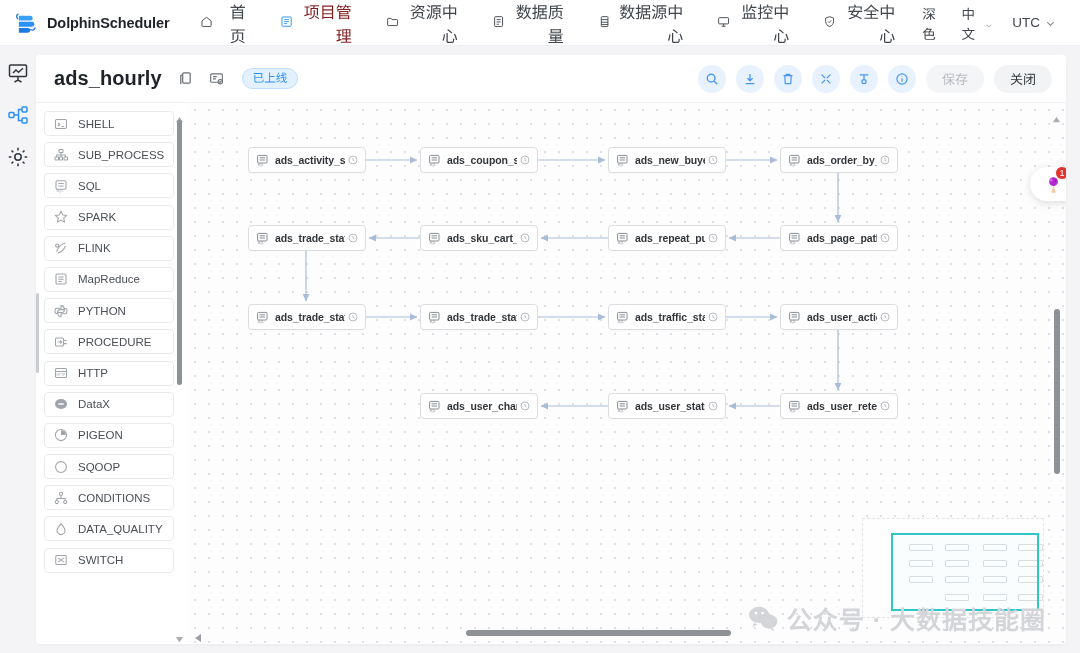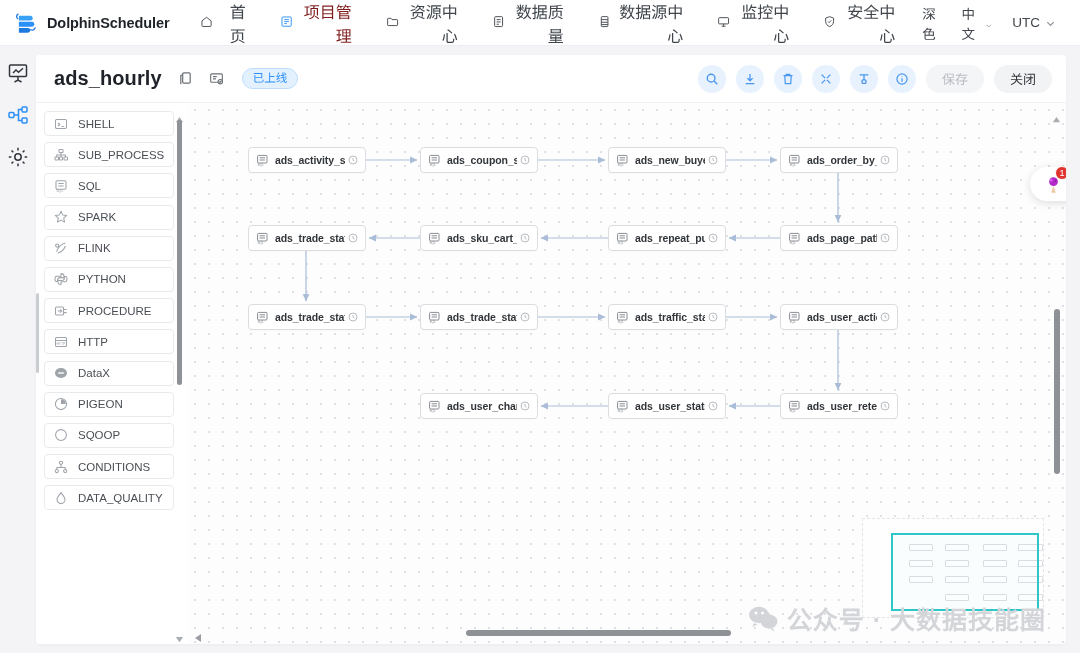--- a/index.html
+++ b/index.html
@@ -439,20 +439,27 @@
             </div>
             <div class="task-item">
               <span class="t-ico"><svg viewBox="0 0 14 14" fill="none" stroke="currentColor" stroke-width="1.05" stroke-linejoin="round">
                   <path d="M2.5 10.5c2-5 5-7.5 9-8.5M4 12c3-1 6-3.5 7.5-7"></path>
                   <circle cx="3.2" cy="4.5" r="1.6"></circle>
                 </svg></span>
               <span class="t-label">FLINK</span>
             </div>
             <div class="task-item">
               <span class="t-ico"><svg viewBox="0 0 14 14" fill="none" stroke="currentColor" stroke-width="1.05" stroke-linejoin="round">
+                  <rect x="2" y="2" width="10" height="10" rx="1.2"></rect>
+                  <path d="M4.3 5h5.4M4.3 7.2h5.4M4.3 9.4h3.4"></path>
+                </svg></span>
+              <span class="t-label">MapReduce</span>
+            </div>
+            <div class="task-item">
+              <span class="t-ico"><svg viewBox="0 0 14 14" fill="none" stroke="currentColor" stroke-width="1.05" stroke-linejoin="round">
                   <path d="M7 1.6c2.4 0 3 .8 3 2.4v1.6H6.2c-1.6 0-2.6 1-2.6 2.5v1.4H2.3c-1 0-1.3-1-1.3-2.6 0-1.7.4-2.6 1.6-2.6H7z"></path>
                   <path d="M7 12.4c-2.4 0-3-.8-3-2.4V8.4h3.8c1.6 0 2.6-1 2.6-2.5V4.5h1.3c1 0 1.3 1 1.3 2.6 0 1.7-.4 2.6-1.6 2.6H7z"></path>
                 </svg></span>
               <span class="t-label">PYTHON</span>
             </div>
             <div class="task-item">
               <span class="t-ico"><svg viewBox="0 0 14 14" fill="none" stroke="currentColor" stroke-width="1.05" stroke-linejoin="round">
                   <rect x="1.5" y="3" width="8" height="8" rx="1"></rect>
                   <path d="M3.6 7h4M6.2 5.4L7.8 7 6.2 8.6"></path>
                   <path d="M10 5.4h2.6M10 8.6h2.6"></path>
@@ -494,20 +501,27 @@
                   <circle cx="11.2" cy="11" r="1.6"></circle>
                   <path d="M7 4.4v3M2.8 9.4V7.4h8.4v2"></path>
                 </svg></span>
               <span class="t-label">CONDITIONS</span>
             </div>
             <div class="task-item">
               <span class="t-ico"><svg viewBox="0 0 14 14" fill="none" stroke="currentColor" stroke-width="1.05" stroke-linejoin="round">
                   <path d="M7 1.6c2.6 3.2 4 5.2 4 7a4 4 0 11-8 0c0-1.8 1.4-3.8 4-7z"></path>
                 </svg></span>
               <span class="t-label">DATA_QUALITY</span>
+            </div>
+            <div class="task-item">
+              <span class="t-ico"><svg viewBox="0 0 14 14" fill="none" stroke="currentColor" stroke-width="1.05" stroke-linejoin="round">
+                  <rect x="1.8" y="2.5" width="10.4" height="9" rx="1"></rect>
+                  <path d="M4 4.8l6 4.4M10 4.8l-6 4.4"></path>
+                </svg></span>
+              <span class="t-label">SWITCH</span>
             </div>
           </div>
         <div class="side-left-bar"></div>
         <div class="side-scroll">
           <span class="sc-arrow">
             <svg viewBox="0 0 10 8" fill="currentColor">
                 <path d="M5 1l4 6H1z"></path>
               </svg>
           </span>
           <div class="sc-track">

